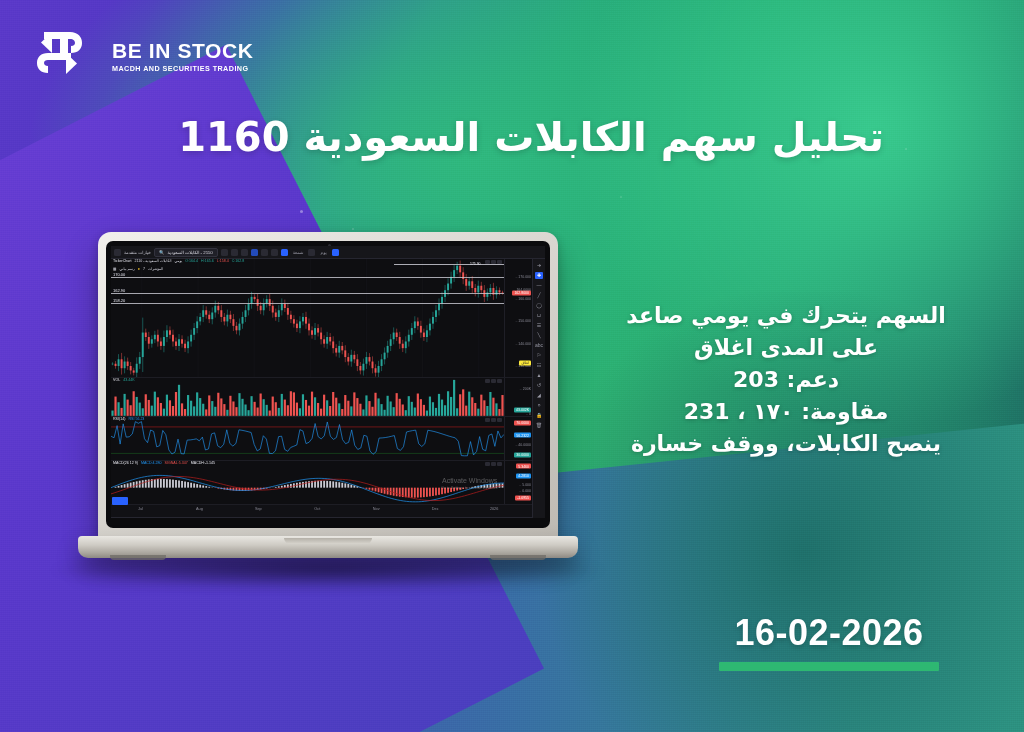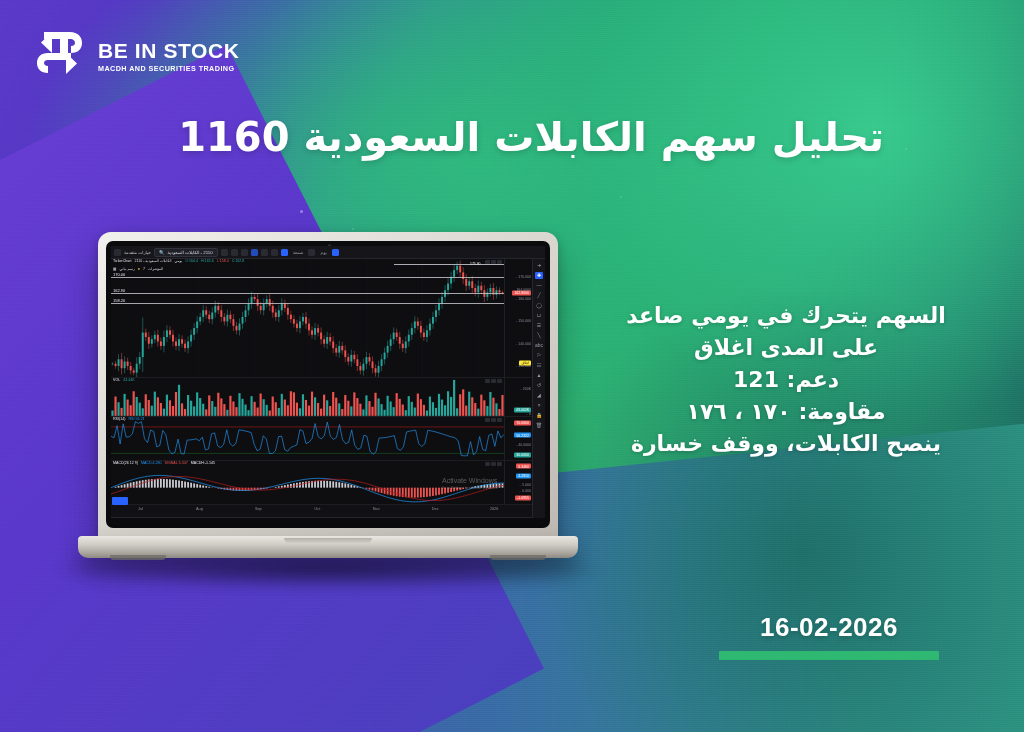--- a/index.html
+++ b/index.html
@@ -56,21 +56,21 @@
     position:absolute; inset:0;
     opacity:.22; mix-blend-mode:overlay;
     background-image:
       repeating-linear-gradient(0deg, rgba(255,255,255,.09) 0 1px, rgba(0,0,0,.09) 1px 2px),
       repeating-linear-gradient(90deg, rgba(255,255,255,.07) 0 1px, rgba(0,0,0,.07) 1px 2px);
     background-size:2px 2px,2px 2px;
   }
   .bg-sparkle { position:absolute; background:rgba(255,255,255,.38); border-radius:50%; }
 
   
-  #logo { position:absolute; left:30px; top:26px; display:flex; align-items:center; gap:10px; }
+  #logo { position:absolute; left:30px; top:26px; display:flex; align-items:center; gap:24px; }
   .logo-mark { width:58px; height:58px; position:relative; }
   .logo-text { color:#fff; line-height:1; padding-top:2px; }
   .logo-title { font-size:21px; font-weight:bold; letter-spacing:.6px; }
   .logo-sub { font-size:7.2px; font-weight:bold; letter-spacing:.45px; margin-top:4px; }
 
   
   #headline {
     position:absolute; left:140px; top:112px; width:744px;
     text-align:right; direction:rtl;
     color:#fff; font-size:40px; font-weight:bold; line-height:1.25;
@@ -84,21 +84,21 @@
     text-align:center; direction:rtl; color:#fff;
     font-size:22px; line-height:1.46; font-weight:600;
     text-shadow:0 1px 4px rgba(0,0,0,.22);
     font-family:"DejaVu Sans","Liberation Sans",sans-serif;
   }
   #analysis .ln { display:block; white-space:nowrap; }
 
   
   #date-block { position:absolute; right:55px; top:612px; text-align:center; width:280px; }
   #date-text {
-    color:#fff; font-size:26px; font-weight:bold; letter-spacing:.5px;
+    color:#fff; font-size:36px; font-weight:bold; letter-spacing:.5px;
     text-shadow:0 2px 5px rgba(0,0,0,.2);
   }
   #date-rule { margin:8px auto 0; width:220px; height:9px; border-radius:1px; }
 
   
   #laptop { position:absolute; left:78px; top:232px; width:500px; height:350px; }
   .lid {
     position:absolute; left:20px; top:0; width:460px; height:310px;
     background:linear-gradient(150deg,#f2f0ec 0%,#d9d6d0 48%,#bdb9b2 100%);
     border-radius:13px 13px 5px 5px;
@@ -253,22 +253,22 @@
     <div class="logo-title">BE IN STOCK</div>
     <div class="logo-sub">MACDH AND SECURITIES TRADING</div>
   </div>
 </div>
 
 <div id="headline">تحليل سهم الكابلات السعودية 1160</div>
 
 <div id="analysis">
   <span class="ln">السهم يتحرك في يومي صاعد</span>
   <span class="ln">على المدى اغلاق</span>
-  <span class="ln">دعم: 121</span>
-  <span class="ln">مقاومة: ١٧٠ ، ١٧٦</span>
+  <span class="ln">دعم: 203</span>
+  <span class="ln">مقاومة: ١٧٠ ، 231</span>
   <span class="ln">ينصح الكابلات، ووقف خسارة</span>
 </div>
 
 <div id="date-block">
   <div id="date-text">16-02-2026</div>
   <div id="date-rule" style="background: rgb(46, 184, 114);"></div>
 </div>
 
 <div id="laptop">
   <div class="laptop-shadow"></div>

